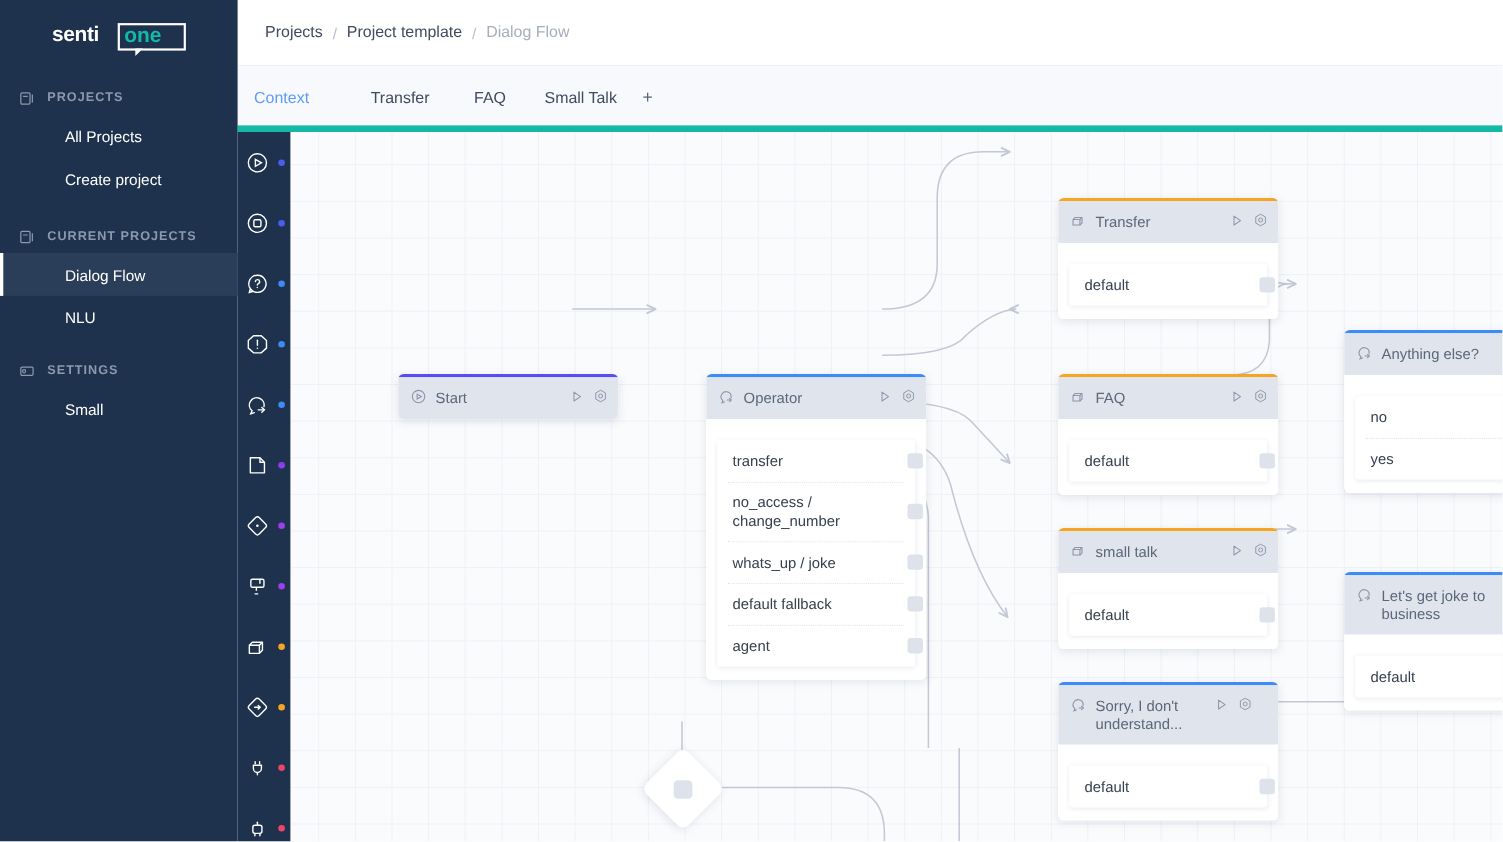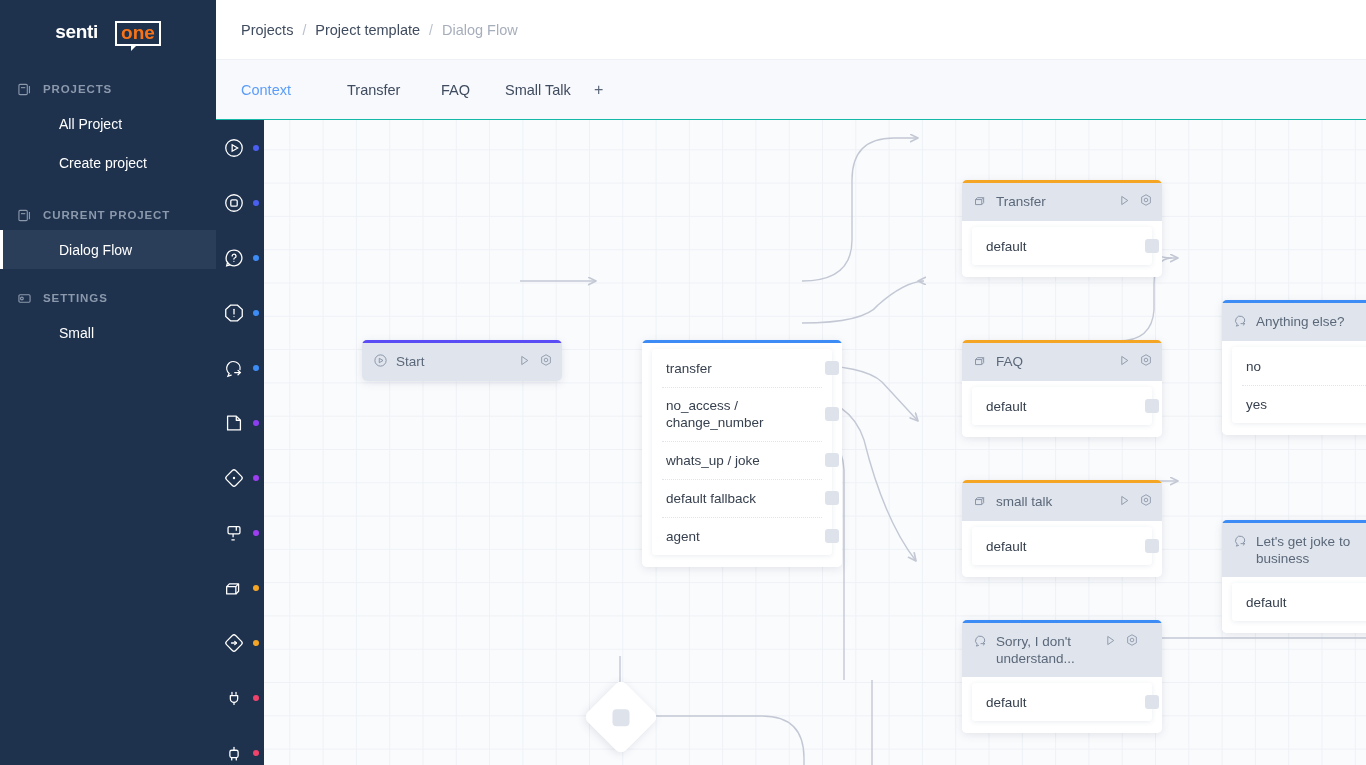--- a/index.html
+++ b/index.html
@@ -24,22 +24,22 @@
     display: flex; align-items: center; justify-content: center;
   }
   .logo { display: flex; align-items: flex-start; }
   .logo-senti {
     color: #ffffff; font-size: 19px; font-weight: 700;
     letter-spacing: -0.3px; line-height: 22px;
   }
   .logo-bubble {
     position: relative;
     border: 2px solid #ffffff;
-    color: #f97316; font-size: 19px; font-weight: 700;
-    line-height: 20px; padding: 0px 4px 1px 4px;
+    color: #14b8a6; font-size: 19px; font-weight: 700;
+    line-height: 20px; padding: 0px 20px 1px 4px;
     margin-left: 17px;
   }
   .logo-bubble::after {
     content: ""; position: absolute;
     left: 14px; bottom: -7px;
     width: 0; height: 0;
     border-left: 7px solid #ffffff;
     border-bottom: 7px solid transparent;
   }
   .nav-group-header {
@@ -78,22 +78,22 @@
     border-bottom: 1px solid #edf0f4;
     flex: 0 0 60px;
   }
   .crumb { font-size: 14.5px; color: #3f4b5e; cursor: pointer; }
   .crumb.current { color: #a7aebb; cursor: default; }
   .crumb-sep { color: #b9c0cc; font-size: 14px; margin: 0 9px; }
 
   .tab-bar {
     height: 60px; background: #f7f9fc;
     display: flex; 
-    padding-left: 25px;
-    border-bottom: 1px solid #14b8a6;
+    padding-left: 15px;
+    border-bottom: 6px solid #14b8a6;
     flex: 0 0 60px;
   }
   .tab {
     font-size: 14.5px; color: #3f4b5e; cursor: pointer;
     height: 60px; display: flex; align-items: center;
   }
   .tab.active { color: #5b9df9; }
   .tab-add { color: #5a6677; font-size: 16px; cursor: pointer; }
 
   .workspace { flex: 1; display: flex; position: relative; min-height: 0; }
@@ -145,21 +145,21 @@
     min-height: 38px;
   }
   .node-head-icon { flex: 0 0 auto; margin-right: 8px; margin-top: 1px; display: flex; }
   .node-title {
     flex: 1;
     font-size: 13.5px; color: #5b6879;
     line-height: 17px;
     padding-top: 1px;
   }
   .node-actions { display: flex; align-items: center; gap: 8px; margin-top: 1px; flex: 0 0 auto; }
-  .node-body { padding: 6px 0 12px 0; background: #ffffff; }
+  .node-body { padding: 19px 0 12px 0; background: #ffffff; }
   .node-ports { background: #ffffff; margin: 0 10px; border-radius: 3px; box-shadow: 0 1px 5px rgba(62,77,104,0.10); }
   .port-row {
     display: flex; align-items: center; justify-content: space-between;
     padding: 10px 0 10px 14px;
     position: relative;
     min-height: 38px;
   }
   .port-row + .port-row::before {
     content: ""; position: absolute; top: 0; left: 10px; right: 10px;
     border-top: 1px dotted #e0e5ed;
@@ -207,36 +207,37 @@
     <div class="nav-group-header">
       <span class="gi">
         <svg width="13" height="13" viewBox="0 0 14 14" fill="none" stroke="#8c99ac" stroke-width="1.2">
           <rect x="1" y="1.5" width="9" height="11" rx="1.2"></rect>
           <line x1="12.3" y1="3.2" x2="12.3" y2="11"></line>
           <line x1="3.2" y1="5" x2="7.8" y2="5"></line>
         </svg>
       </span>
       <span>PROJECTS</span>
     </div>
-    <div class="nav-item">All Project</div>
+    <div class="nav-item">All Projects</div>
     <div class="nav-item">Create project</div>
 
     <div class="sp-18"></div>
 
     <div class="nav-group-header">
       <span class="gi">
         <svg width="13" height="13" viewBox="0 0 14 14" fill="none" stroke="#8c99ac" stroke-width="1.2">
           <rect x="1" y="1.5" width="9" height="11" rx="1.2"></rect>
           <line x1="12.3" y1="3.2" x2="12.3" y2="11"></line>
           <line x1="3.2" y1="5" x2="7.8" y2="5"></line>
         </svg>
       </span>
-      <span>CURRENT PROJECT</span>
+      <span>CURRENT PROJECTS</span>
     </div>
     <div class="nav-item active">Dialog Flow</div>
+    <div class="nav-item">NLU</div>
 
     <div class="sp-14"></div>
 
     <div class="nav-group-header">
       <span class="gi">
         <svg width="13" height="13" viewBox="0 0 14 14" fill="none" stroke="#8c99ac" stroke-width="1.2">
           <rect x="1" y="3" width="12" height="8" rx="1.2"></rect>
           <circle cx="4.2" cy="7" r="1.5"></circle>
         </svg>
       </span>
@@ -458,20 +459,43 @@
                   <path d="M12 3 19.5 7.2v9.6L12 21 4.5 16.8V7.2Z"></path>
                     <circle cx="12" cy="12" r="3.1"></circle>
                 </svg>
               </span>
             </span>
           </div>
         </div>
 
         <div class="node" style="left:378px; top:220px; width:200px;">
           <div class="node-accent" style="background:#3d8bf5"></div>
+          <div class="node-head">
+            <span class="node-head-icon">
+              <svg width="15" height="15" viewBox="0 0 24 24" fill="none" stroke="#8b96a8" stroke-width="1.6" stroke-linecap="round">
+                <path d="M18.5 13.8A7.3 7.3 0 1 0 6.7 17.9L5.4 21l3.5-1.2"></path>
+                <path d="M12.8 17h5.7"></path>
+                  <path d="M16.4 14.6 18.9 17l-2.5 2.4"></path>
+              </svg>
+              </span>
+            <span class="node-title">Operator</span>
+            <span class="node-actions">
+              <span>
+                <svg width="13" height="13" viewBox="0 0 24 24" fill="none" stroke="#8b96a8" stroke-width="1.7" stroke-linejoin="round">
+                    <path d="M7 4.5 18 12 7 19.5Z"></path>
+                  </svg>
+              </span>
+              <span>
+                <svg width="14" height="14" viewBox="0 0 24 24" fill="none" stroke="#8b96a8" stroke-width="1.5" stroke-linejoin="round">
+                  <path d="M12 3 19.5 7.2v9.6L12 21 4.5 16.8V7.2Z"></path>
+                    <circle cx="12" cy="12" r="3.1"></circle>
+                </svg>
+              </span>
+            </span>
+          </div>
           <div class="node-body">
             <div class="node-ports">
               <div class="port-row">
                 <span class="port-label">transfer</span>
                 <span class="port-handle"></span>
               </div>
               <div class="port-row">
                 <span class="port-label" style="width:120px">no_access / change_number</span>
                 <span class="port-handle"></span>
               </div>

